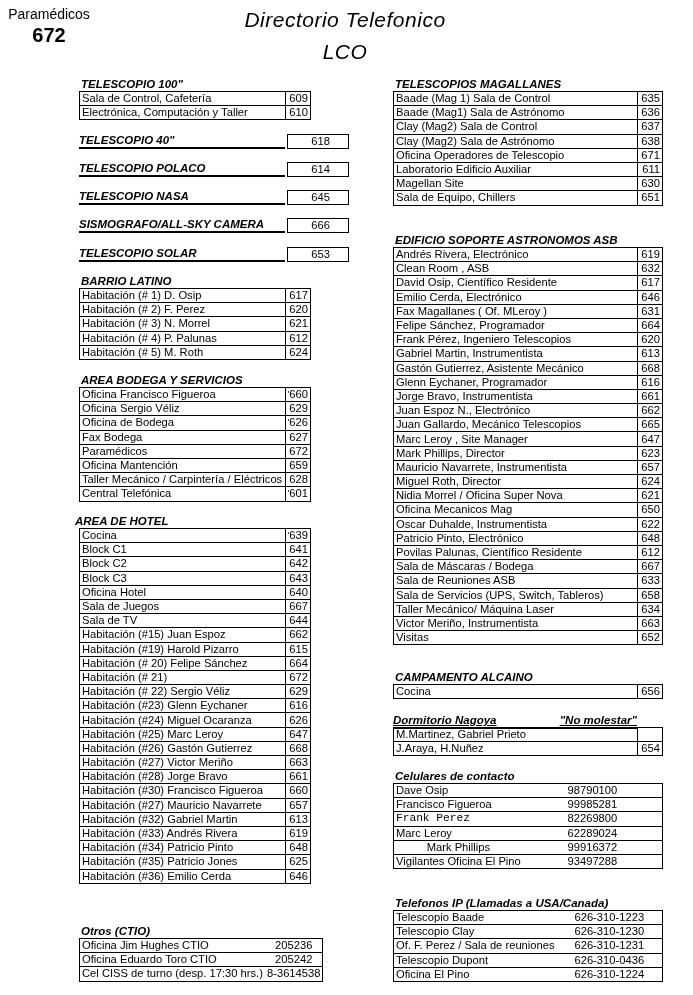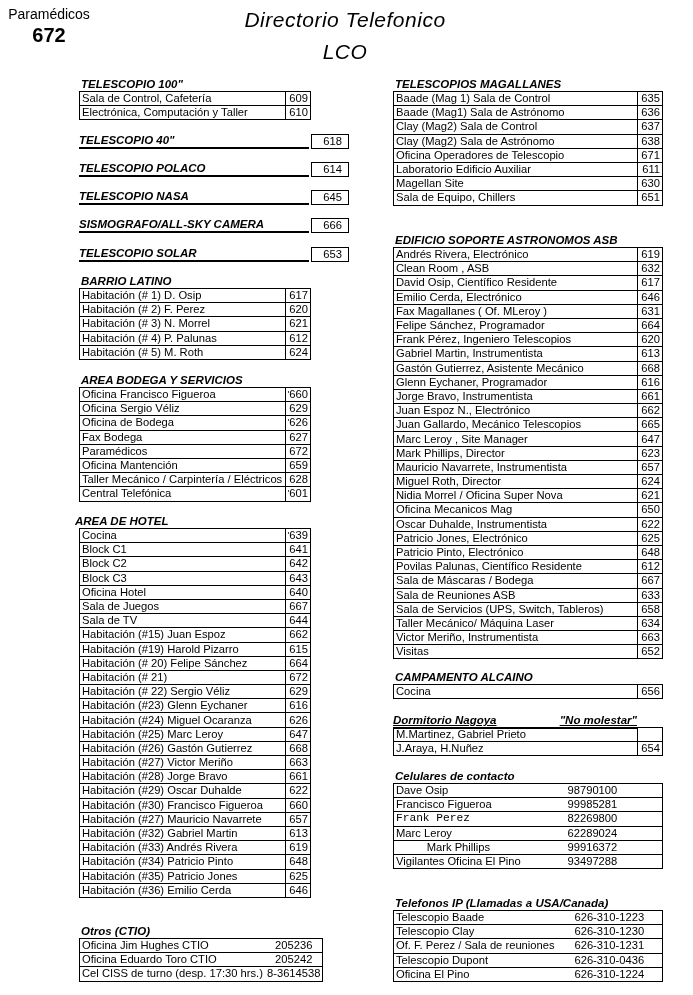--- a/index.html
+++ b/index.html
@@ -13,21 +13,21 @@
   .t2 { top:40px; }
   .sec-title { font-size:11.5px; font-weight:bold; font-style:italic; line-height:14px; white-space:nowrap; }
   table.dir { border-collapse:collapse; font-size:11.2px; }
   table.dir td { border:1px solid #000; padding:0 2px; height:13.2px; line-height:13px; white-space:nowrap; }
   table.dir td.num { text-align:right; width:20px; }
   table.dir td.num.star::before { content:"'"; font-size:9px; vertical-align:top; margin-right:0; }
   table.dir td.wide { text-align:center; }
   table.left { left:79px; width:232px; }
   table.right { left:393px; width:270px; }
   .inline-head { display:flex; align-items:flex-end; justify-content:space-between; }
-  .boxnum { border:1px solid #000; font-size:11.2px; width:24px; text-align:right; padding:0 6px; line-height:13px; height:13px; box-sizing:content-box; }
+  .boxnum { border:1px solid #000; font-size:11.2px; width:24px; text-align:right; padding:0 18px; line-height:13px; height:13px; box-sizing:content-box; }
   .underline-bar { border-bottom:2px solid #000; }
   .nagoya-head { left:393px; top:713px; width:244px; font-size:11.5px; font-weight:bold; font-style:italic; display:flex; justify-content:space-between; border-bottom:2px solid #000; line-height:14px; }
   .nagoya-head span { text-decoration:underline; }
 </style>
 </head>
 <body>
 
 <div class="abs para-label">Paramédicos</div>
 <div class="abs para-num">672</div>
 <div class="abs title t1">Directorio Telefonico</div>
@@ -213,24 +213,20 @@
       </tr>
       <tr>
         <td>Habitación (#27)  Victor Meriño</td>
         <td class="num">663</td>
       </tr>
       <tr>
         <td>Habitación (#28)  Jorge Bravo</td>
         <td class="num">661</td>
       </tr>
       <tr>
-        <td>Habitación (#29)  Oscar Duhalde</td>
-        <td class="num">622</td>
-      </tr>
-      <tr>
         <td>Habitación (#30)  Francisco Figueroa</td>
         <td class="num">660</td>
       </tr>
       <tr>
         <td>Habitación (#27)  Mauricio Navarrete</td>
         <td class="num">657</td>
       </tr>
       <tr>
         <td>Habitación (#32)  Gabriel Martin</td>
         <td class="num">613</td>
@@ -385,24 +381,20 @@
         <td>Nidia Morrel / Oficina Super Nova</td>
         <td class="num">621</td>
       </tr>
       <tr>
         <td>Oficina Mecanicos Mag</td>
         <td class="num">650</td>
       </tr>
       <tr>
         <td>Oscar Duhalde, Instrumentista</td>
         <td class="num">622</td>
-      </tr>
-      <tr>
-        <td>Patricio Jones, Electrónico</td>
-        <td class="num">625</td>
       </tr>
       <tr>
         <td>Patricio Pinto, Electrónico</td>
         <td class="num">648</td>
       </tr>
       <tr>
         <td>Povilas Palunas, Científico Residente</td>
         <td class="num">612</td>
       </tr>
       <tr>

